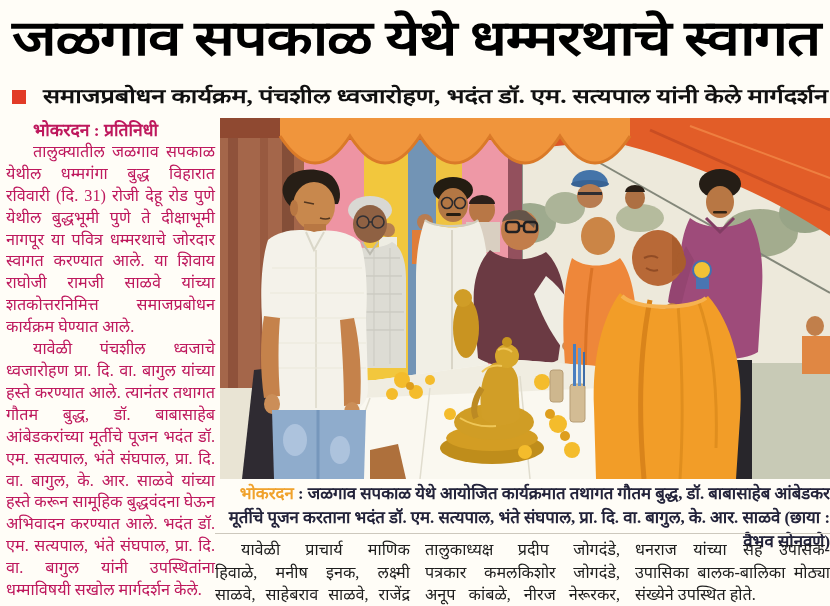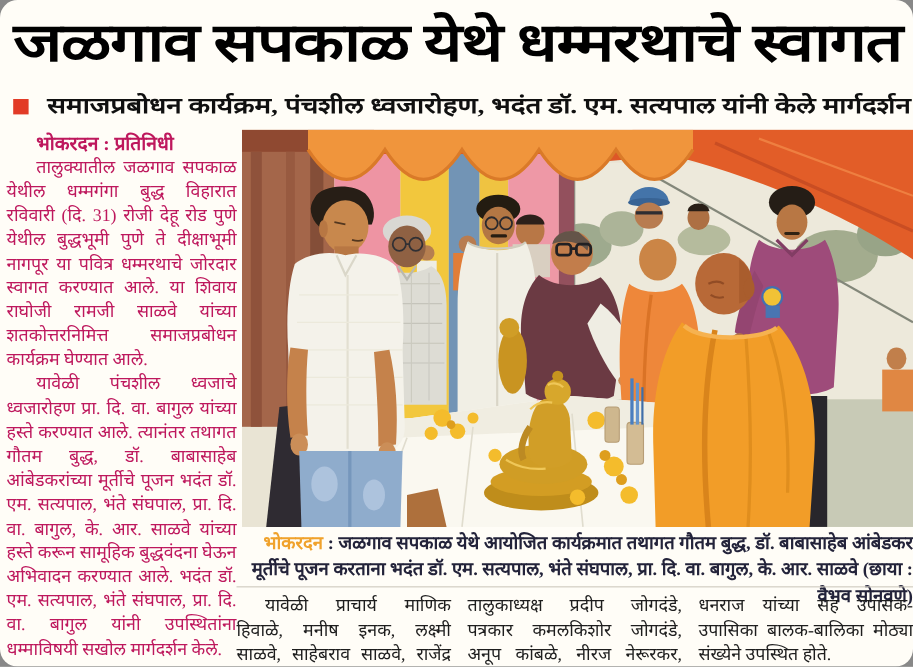--- a/index.html
+++ b/index.html
@@ -6,21 +6,21 @@
     --accent-red:#e23b27;
     --caption-label:#f0a22c;
     --ink:#141414;
     --paper:#fffdf7;
   }
   *{box-sizing:border-box;}
   html,body{margin:0;padding:0;background:#888;}
   .page{
     position:relative;width:830px;height:606px;margin:0 auto;
     background:var(--paper);overflow:hidden;
-    font-family:"Liberation Serif","DejaVu Serif",serif;color:var(--ink);border-radius:16px;
+    font-family:"Liberation Serif","DejaVu Serif",serif;color:var(--ink);
   }
   
   .headline-wrap{position:absolute;left:12px;top:4px;width:808px;height:74px;overflow:visible;}
   .headline{
     display:inline-block;white-space:nowrap;font-weight:700;
     font-size:49px;line-height:70px;color:#000;letter-spacing:-1px;
   }
   
   .subhead-row{position:absolute;left:12px;top:82px;width:808px;display:flex;align-items:center;gap:17px;}
   .subhead-bullet{width:14px;height:14px;background:var(--accent-red);flex:0 0 auto;margin-top:2px;}

